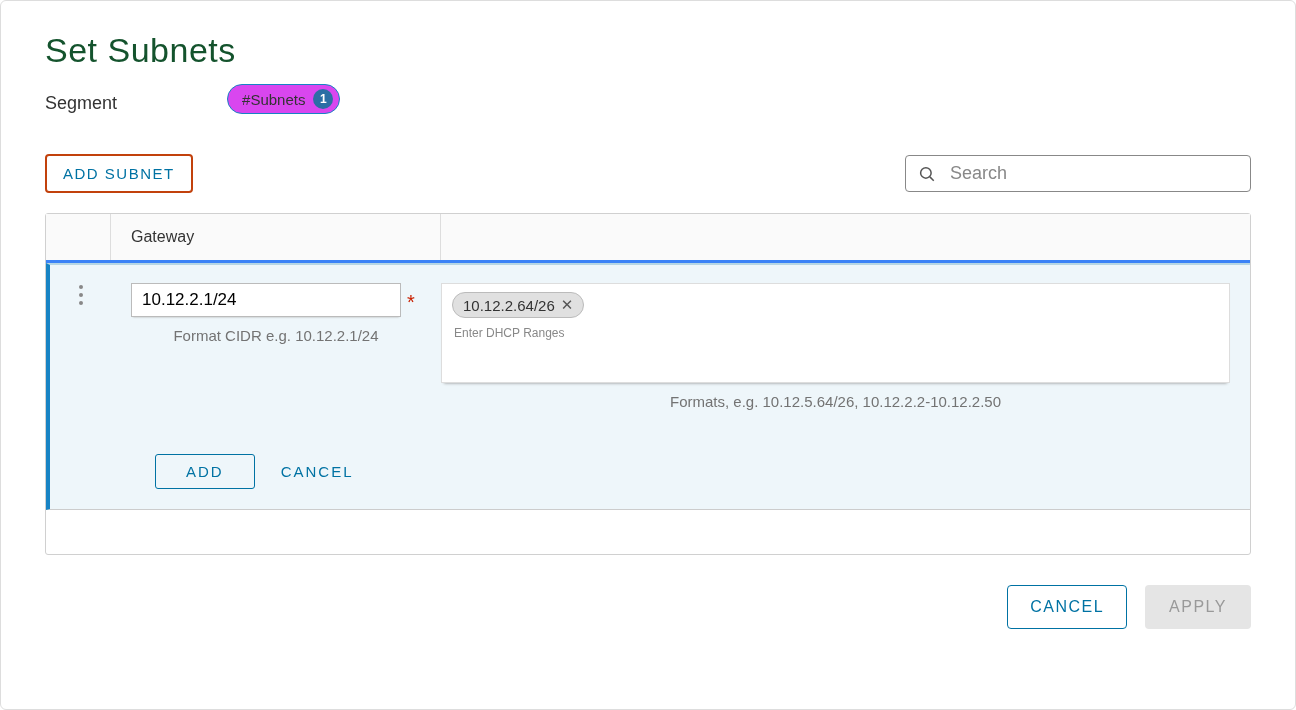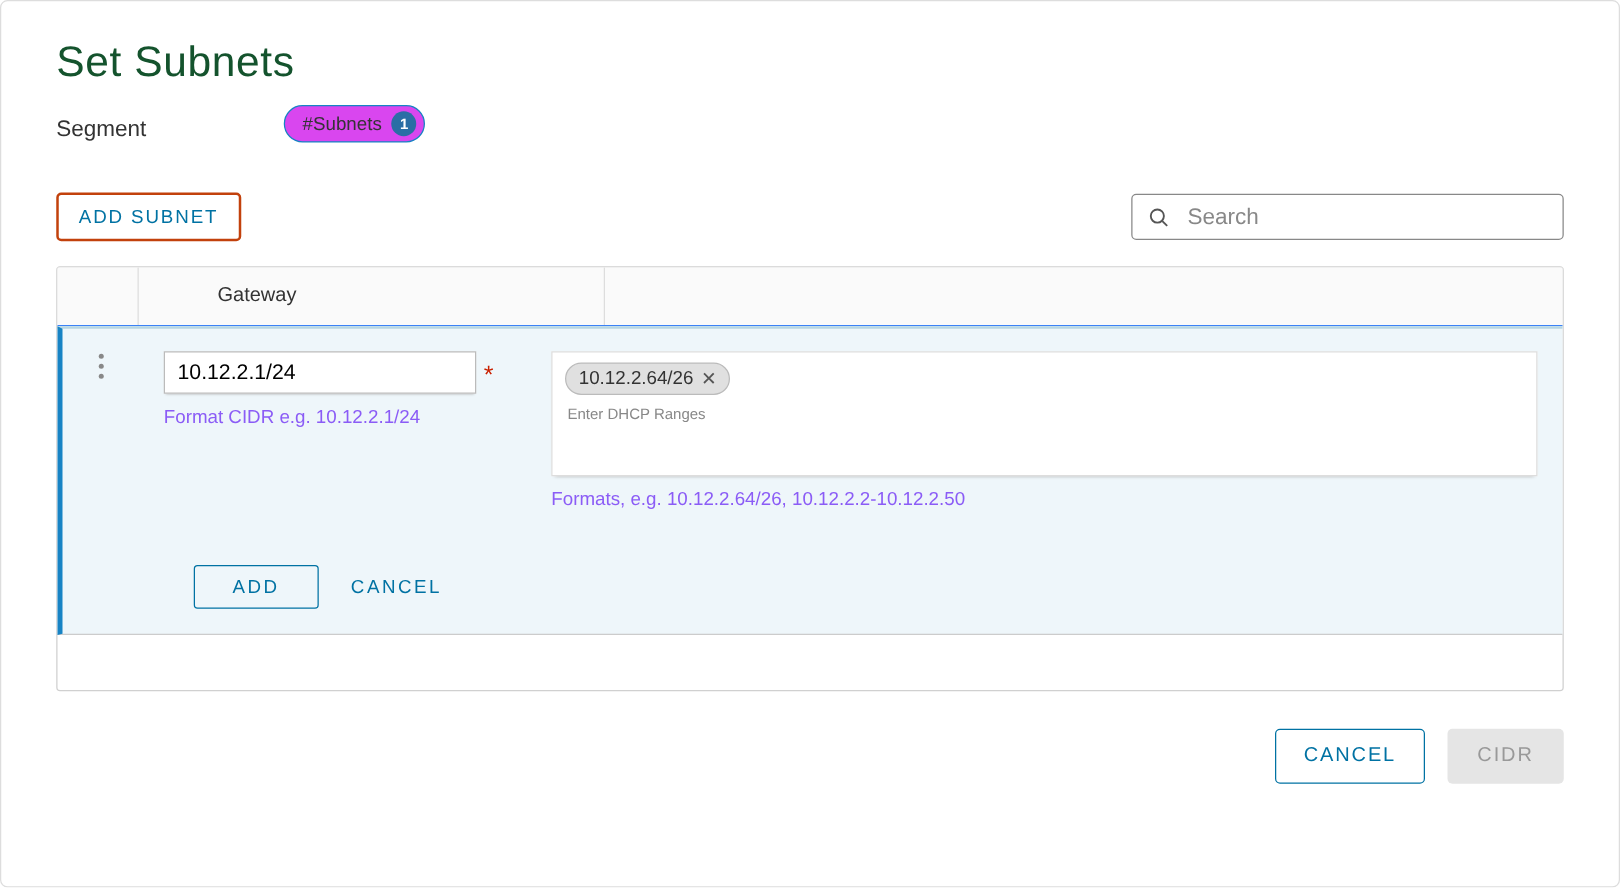--- a/index.html
+++ b/index.html
@@ -96,25 +96,24 @@
     background: transparent;
   }
   .search-input::placeholder { color: #888; }
 
   .table-wrap {
     border: 1px solid #d0d0d0;
     border-radius: 3px;
   }
   .thead {
     display: flex;
-    border-bottom: 1px solid #3b82f6;
+    border-bottom: 3px solid #3b82f6;
     font-size: 16px;
     color: #333;
     background: #fafafa;
-    gap: 43px;
   }
   .th-actions { width: 65px; border-right: 1px solid #ddd; }
   .th-gateway { width: 330px; border-right: 1px solid #ddd; padding: 14px 20px; }
   .th-dhcp { flex: 1; padding: 14px 20px; }
 
   .row-edit {
     display: flex;
     background: #eef6fa;
     border-left: 4px solid #1783c4;
     border-bottom: 1px solid #ccc;
@@ -143,56 +142,57 @@
     width: 330px;
     padding: 18px 20px 0 20px;
     position: relative;
   }
   .gw-input-wrap {
     position: relative;
     display: flex;
     align-items: center;
   }
   .text-input {
-    width: 250px;
+    width: 270px;
     height: 34px;
     border: 1px solid #bbb;
     background: #fff;
     font-size: 17px;
     padding: 4px 10px;
     outline: none;
     box-shadow: 0 2px 2px -2px #aaa;
   }
   .req-star {
     color: #c92100;
     font-size: 20px;
     margin-left: 6px;
     line-height: 1;
     position: relative;
     top: 2px;
   }
   .hint {
     font-size: 15px;
-    color: #8b5cf6;
+    color: #737373;
     margin-top: 10px;
+    text-align: center;
   }
   .cell-dhcp {
     flex: 1;
     padding: 18px 20px 0 0;
   }
   .tag-area {
     background: #fff;
     border: 1px solid #ddd;
     min-height: 100px;
     padding: 8px 10px;
     box-shadow: 0 3px 3px -3px #888;
   }
   .tag {
     display: inline-flex;
-    align-items: flex-start;
+    align-items: center;
     background: #e0e0e0;
     border: 1px solid #bbb;
     border-radius: 14px;
     padding: 3px 10px;
     font-size: 15px;
     color: #333;
     gap: 6px;
   }
   .tag .x {
     cursor: pointer;
@@ -320,25 +320,25 @@
       </div>
 
       <div class="cell-dhcp">
         <div class="tag-area">
           <span class="tag">
             <span>10.12.2.64/26</span>
             <span class="x">✕</span>
           </span>
           <input class="tag-input" type="text" placeholder="Enter DHCP Ranges" style="">
         </div>
-        <div class="hint">Formats, e.g. 10.12.2.64/26, 10.12.2.2-10.12.2.50</div>
+        <div class="hint">Formats, e.g. 10.12.5.64/26, 10.12.2.2-10.12.2.50</div>
       </div>
     </div>
 
     <div class="blank-row"></div>
   </div>
 
   <div class="footer-btns">
     <button class="btn-cancel">CANCEL</button>
-    <button class="btn-apply" disabled="">CIDR</button>
+    <button class="btn-apply" disabled="">APPLY</button>
   </div>
 
 </div>
 
 </body></html>

